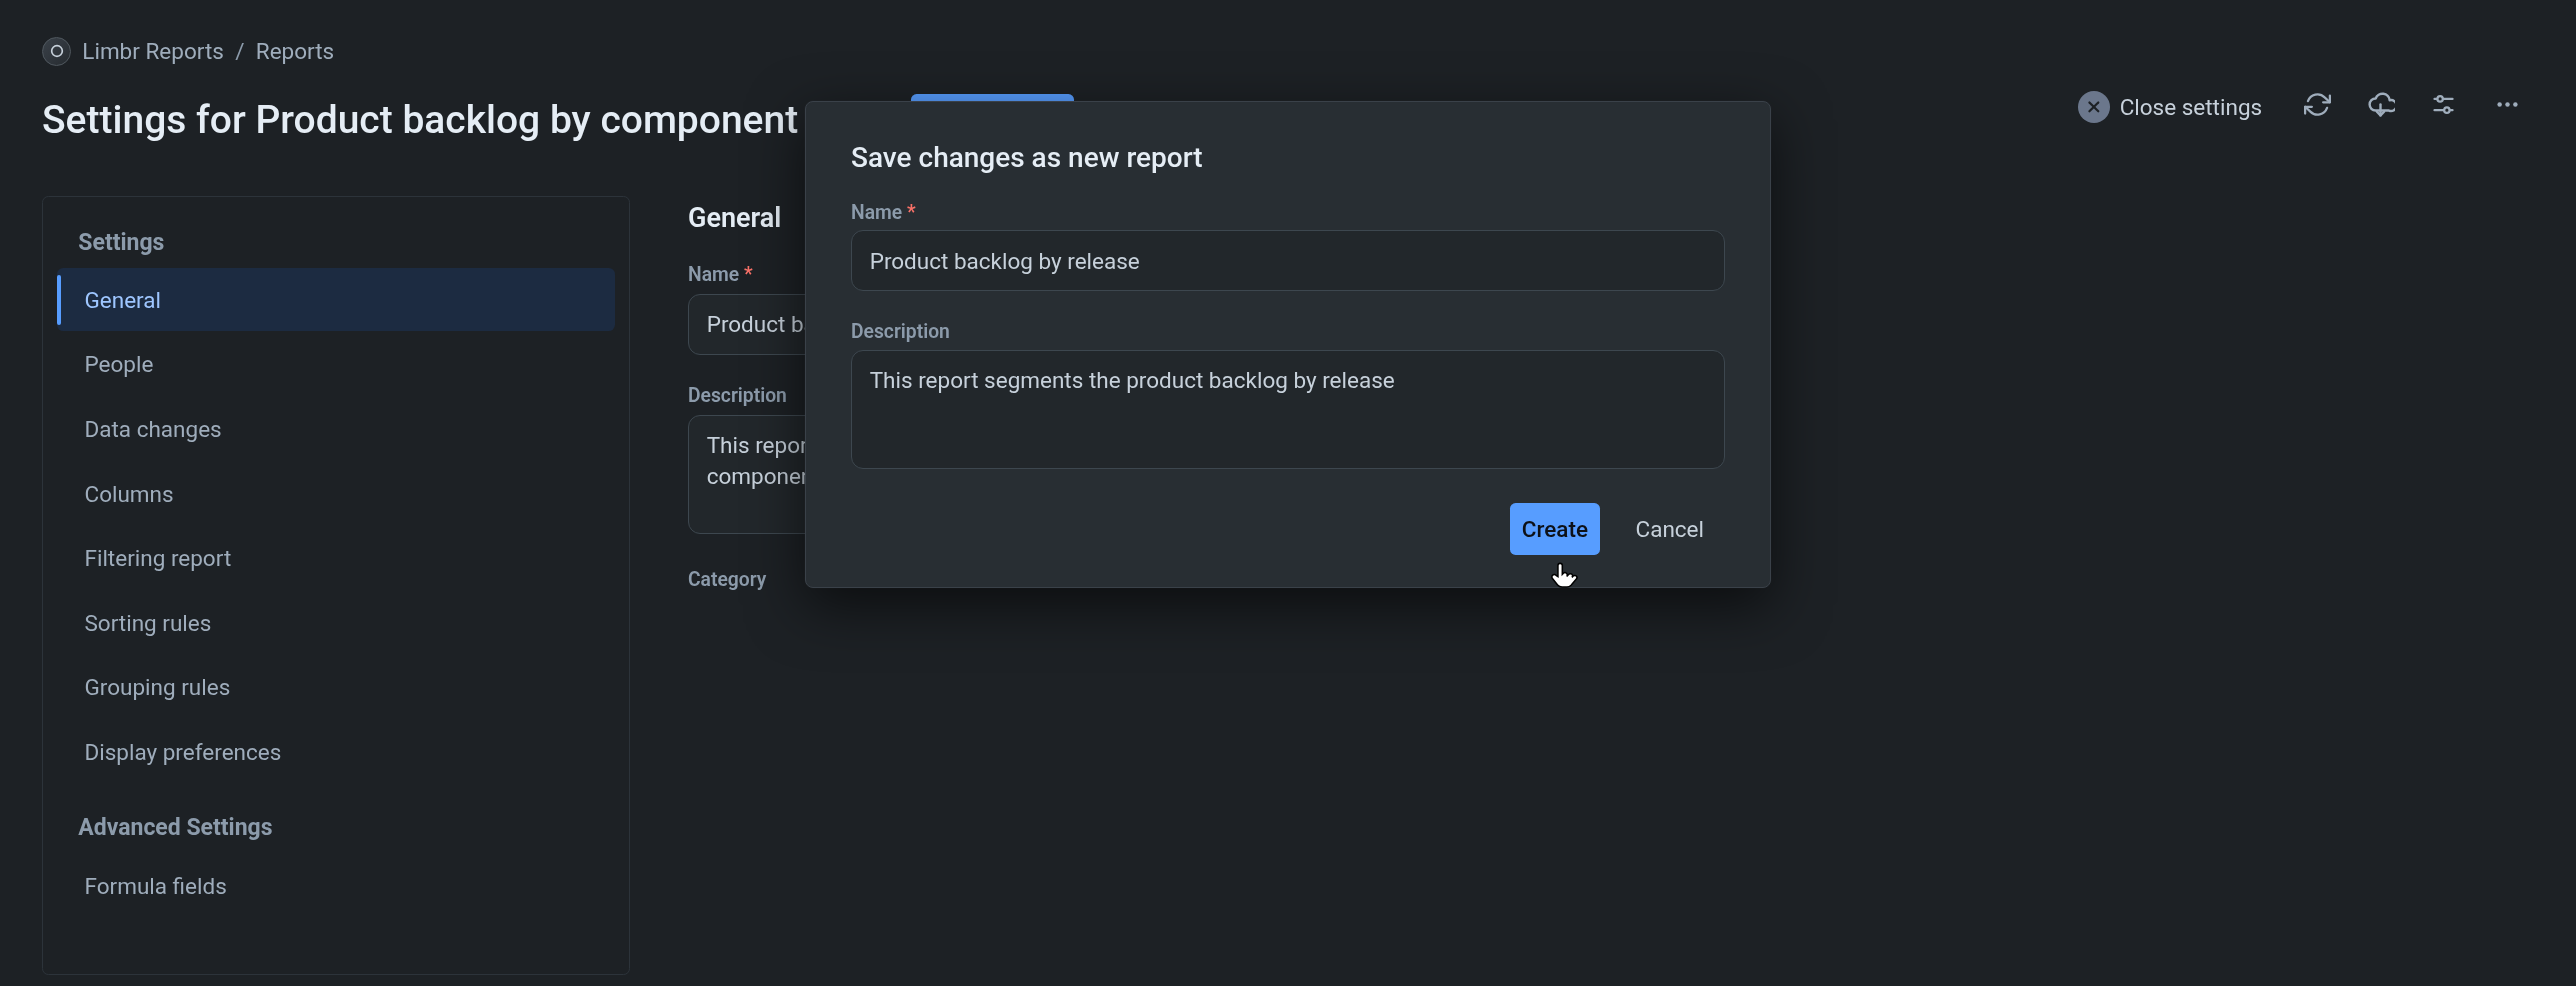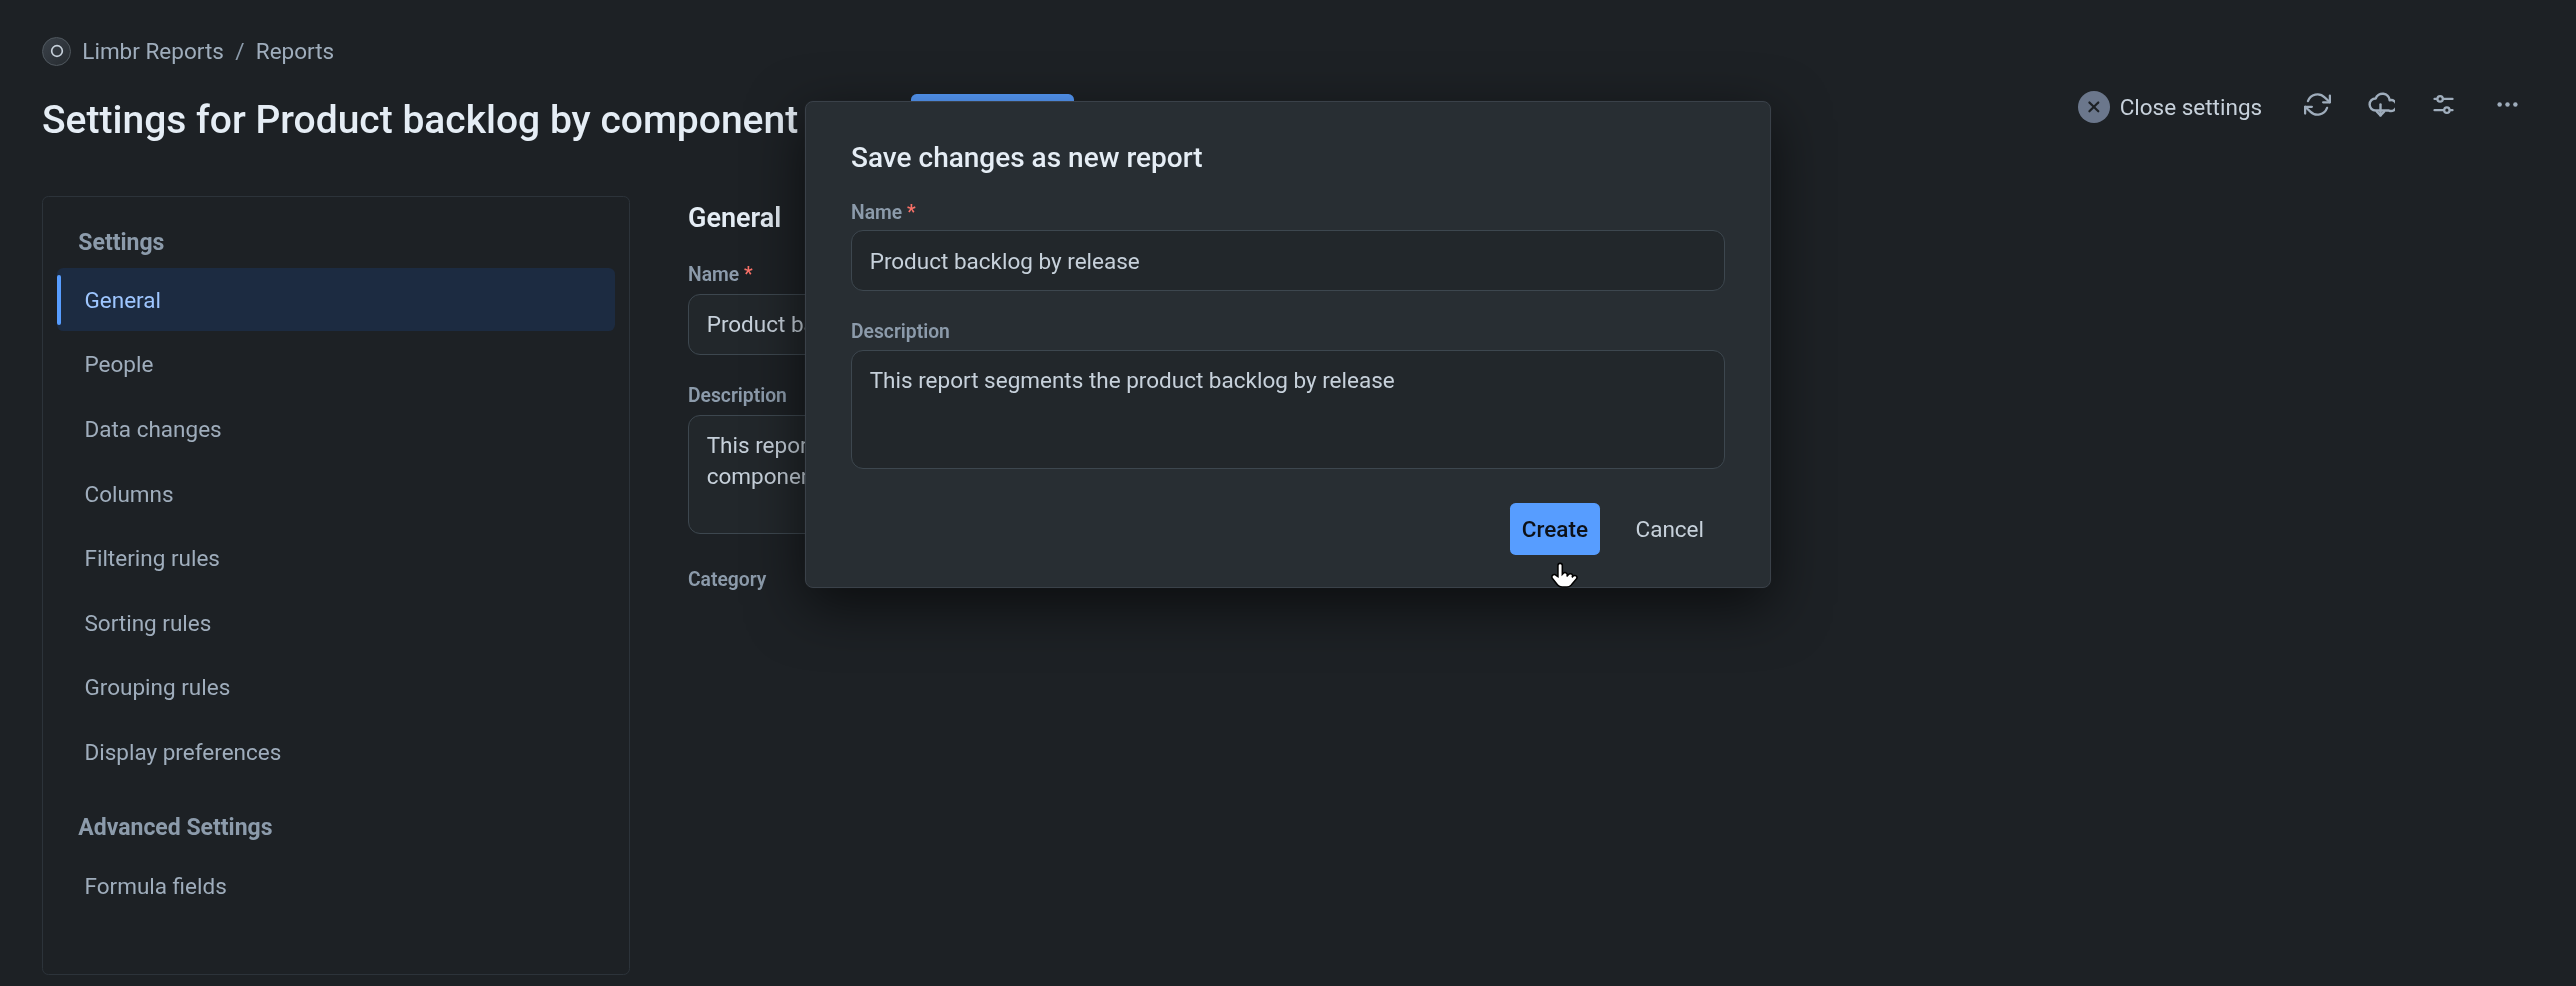--- a/index.html
+++ b/index.html
@@ -367,21 +367,21 @@
         <div class="sidebar-item">
           <span>People</span>
         </div>
         <div class="sidebar-item">
           <span>Data changes</span>
         </div>
         <div class="sidebar-item">
           <span>Columns</span>
         </div>
         <div class="sidebar-item">
-          <span>Filtering rules</span>
+          <span>Filtering report</span>
         </div>
         <div class="sidebar-item">
           <span>Sorting rules</span>
         </div>
         <div class="sidebar-item">
           <span>Grouping rules</span>
         </div>
         <div class="sidebar-item">
           <span>Display preferences</span>
         </div>

